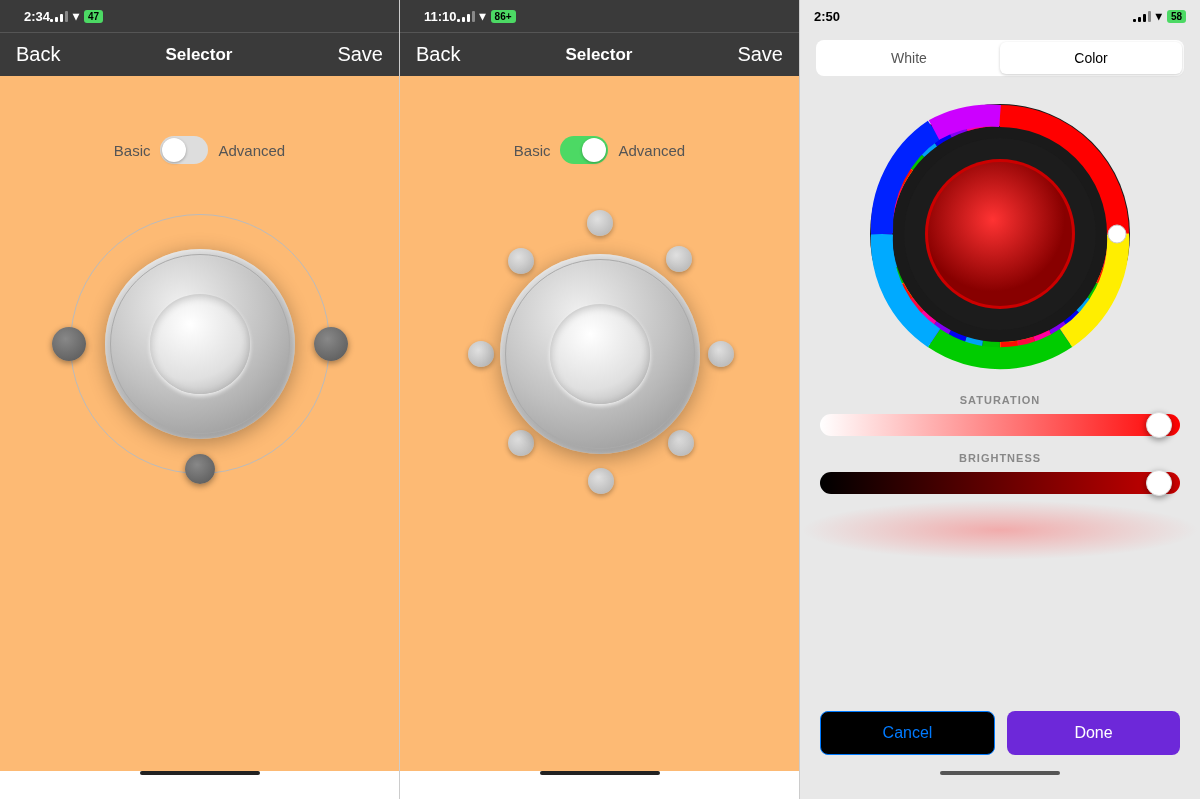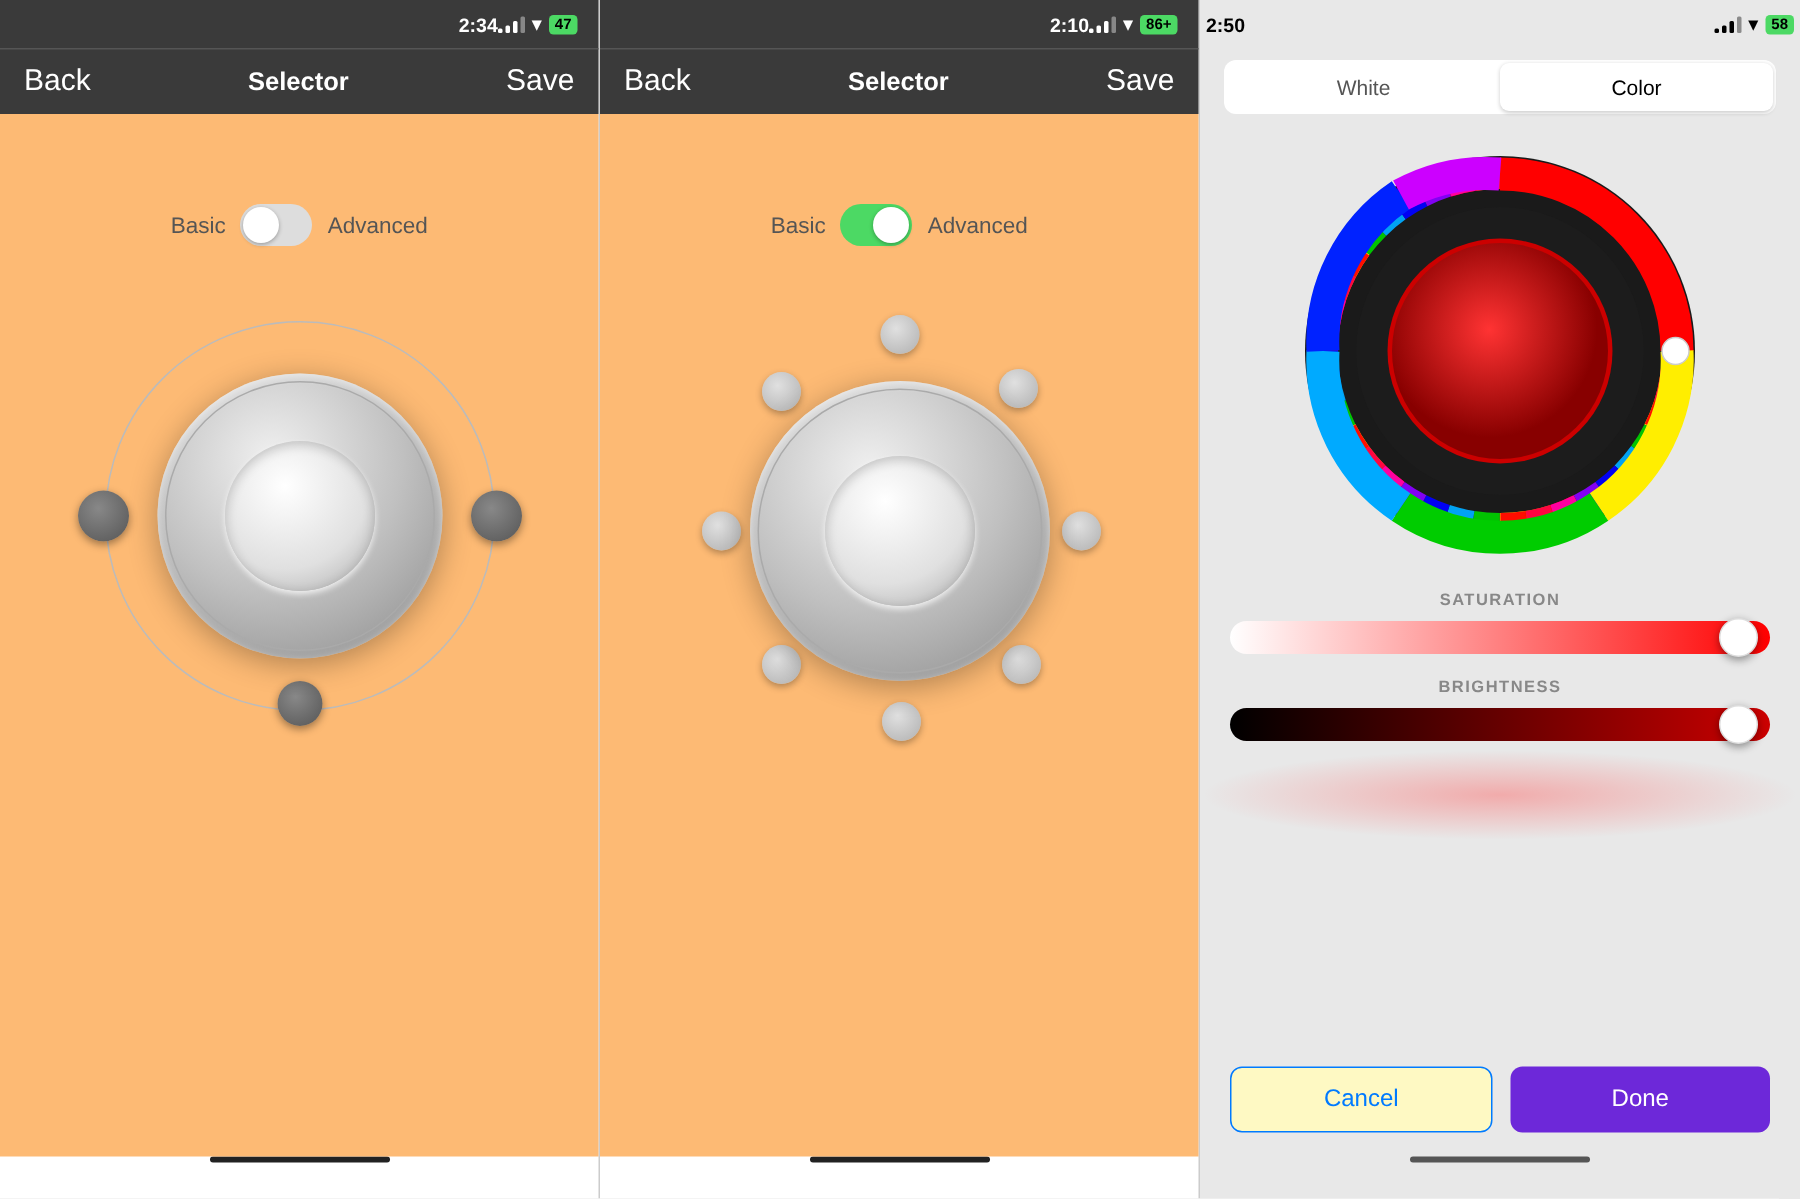--- a/index.html
+++ b/index.html
@@ -21,22 +21,22 @@
       flex-direction: column;
       border-right: 1px solid #ccc;
       position: relative;
     }
 
     .status-bar {
       background: #3a3a3a;
       color: #fff;
       display: flex;
       align-items: center;
-      justify-content: flex-end;
-      padding: 6px 14px;
+      justify-content: flex-start;
+      padding: 6px 24px;
       font-size: 13px;
       font-weight: 600;
       height: 32px;
     }
 
     .status-right {
       display: flex;
       align-items: center;
       gap: 5px;
       font-size: 11px;
@@ -247,21 +247,21 @@
       background: #e8e8e8;
       display: flex;
       flex-direction: column;
     }
 
     .color-status-bar {
       background: #e8e8e8;
       display: flex;
       align-items: center;
       justify-content: space-between;
-      padding: 6px 4px;
+      padding: 6px 14px;
       font-size: 13px;
       font-weight: 600;
       height: 32px;
     }
 
     .color-toggle-tabs {
       display: flex;
       margin: 8px 16px;
       background: #fff;
       border-radius: 8px;
@@ -357,21 +357,21 @@
       gap: 12px;
       padding: 16px 20px;
       margin-top: auto;
     }
 
     .btn-cancel {
       flex: 1;
       height: 44px;
       border-radius: 8px;
       border: 1.5px solid #007aff;
-      background: #fef9c3;
+      background: #000000;
       color: #007aff;
       font-size: 16px;
       font-weight: 500;
       cursor: pointer;
       display: flex;
       align-items: center;
       justify-content: center;
     }
 
     .btn-done {
@@ -447,21 +447,21 @@
     </div>
   </div>
 
   <div style="display:flex; justify-content:center; padding-bottom:14px; margin-top:auto;">
     <div class="home-bar"></div>
   </div>
 </div>
 
 <div class="phone-panel">
   <div class="status-bar">
-    <span>2:10</span>
+    <span>11:10</span>
     <div class="status-right">
       <div class="signal-bars">
         <div class="bar bar1"></div>
         <div class="bar bar2"></div>
         <div class="bar bar3"></div>
         <div class="bar bar4"></div>
       </div>
       <span class="wifi-icon">▾</span>
       <span class="battery-badge">86+</span>
     </div>

